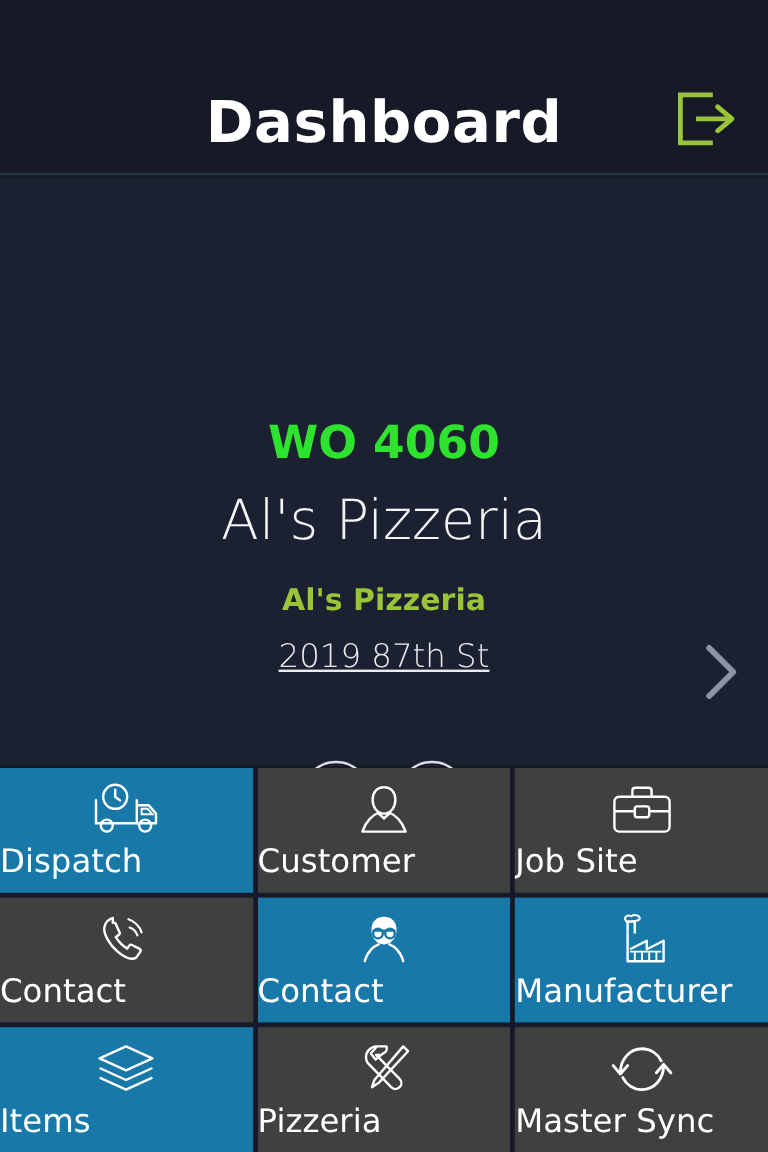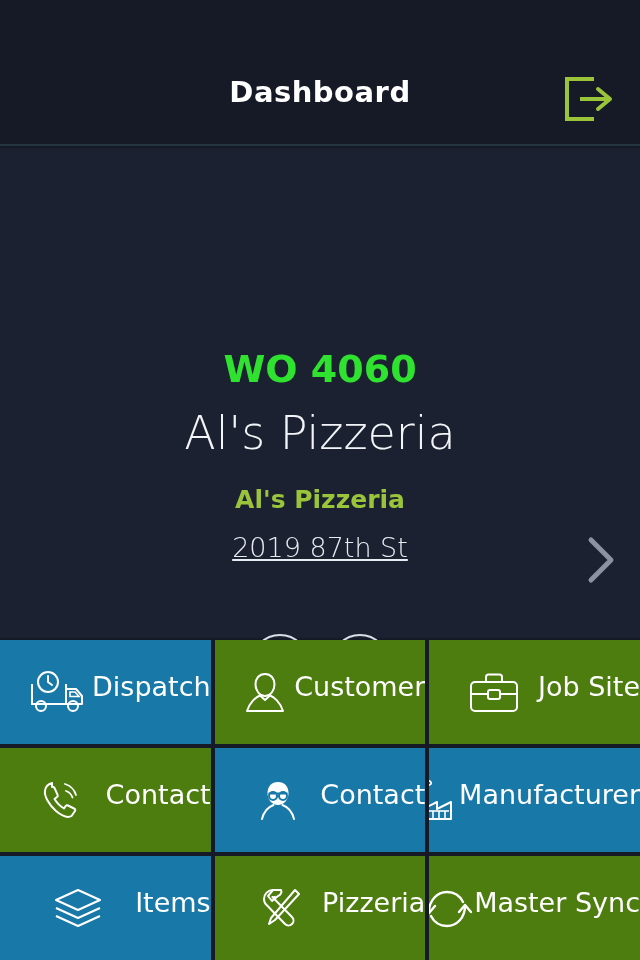--- a/index.html
+++ b/index.html
@@ -13,21 +13,21 @@
 
   
   .header {
     position:absolute; top:0; left:0; width:640px; height:146px;
     background:#151a26;
     border-bottom:2px solid #243440;
   }
   .header-title {
     position:absolute; left:0; right:0; top:78px;
     text-align:center;
-    font-size:29px; font-weight:bold; color:#ffffff;
+    font-size:48px; font-weight:bold; color:#ffffff;
     letter-spacing:0.5px; line-height:1;
   }
   .logout-btn {
     position:absolute; right:26px; top:76px;
     width:52px; height:46px; cursor:pointer;
   }
 
   
   .card {
     position:absolute; top:148px; left:0; width:640px; height:490px;
@@ -78,28 +78,27 @@
   .grid {
     position:absolute; top:640px; left:0; width:640px; height:320px;
     display:grid;
     grid-template-columns:repeat(3, 1fr);
     grid-template-rows:repeat(3, 1fr);
     gap:4px;
     background:#151a26;
   }
   .tile {
     position:relative;
-    display:flex; flex-direction:row;
-    align-items:center; justify-content:flex-end;
+    display:flex; flex-direction:column;
+    align-items:flex-start; justify-content:flex-end;
     cursor:pointer; overflow:hidden;
     padding-bottom:4px;
-    padding-left:21px;
   }
   .tile.light { background:#1878a8; }
-  .tile.dark  { background:#4d7c0f; }
+  .tile.dark  { background:#404040; }
   .tile-icon {
     flex:1; display:flex; align-items:center; justify-content:center;
     width:100%; padding-top:6px;
   }
   .tile-label {
     color:#ffffff; font-size:27px; font-weight:normal;
     line-height:1.1; white-space:nowrap; padding-bottom:6px;
   }
 </style>
 </head>

